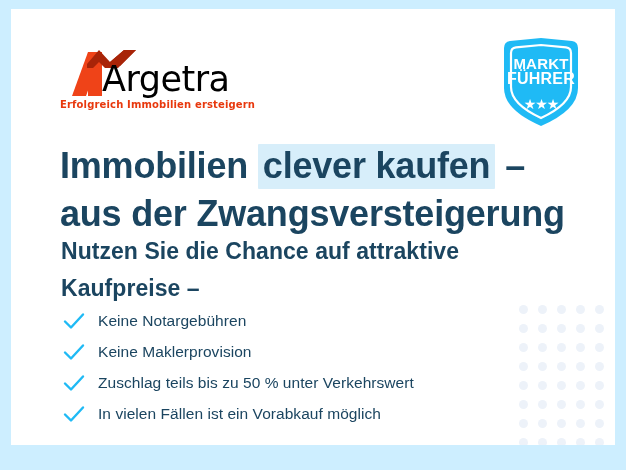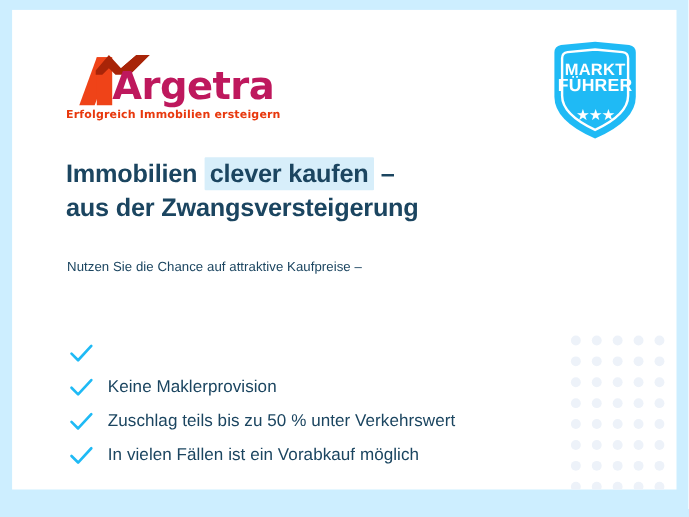--- a/index.html
+++ b/index.html
@@ -59,22 +59,22 @@
     left: 0px;
     top: 0px;
     width: 190px;
     height: 50px;
   }
   #logo-word {
     position: absolute;
     left: 44px;
     top: 16px;
     font-size: 35px;
-    font-weight: bold;
-    color: #be185d;
+    font-weight: normal;
+    color: #000000;
     letter-spacing: -0.5px;
     line-height: 1;
     font-family: "DejaVu Sans", sans-serif;
   }
   #logo-tagline {
     position: absolute;
     left: 2px;
     top: 53px;
     font-size: 10px;
     font-weight: bold;
@@ -126,40 +126,40 @@
     letter-spacing: -1px;
     pointer-events: none;
   }
 
   
   #headline {
     position: absolute;
     left: 49px;
     top: 133px;
     width: 520px;
-    font-size: 23px;
+    font-size: 36px;
     font-weight: bold;
     color: #1b4560;
     line-height: 1.33;
     letter-spacing: -0.2px;
   }
   #headline .hl {
     background: #d7eefa;
     padding: 1px 5px 3px 5px;
     border-radius: 1px;
   }
 
   
   #subheadline {
     position: absolute;
     left: 50px;
     top: 224px;
     width: 520px;
-    font-size: 12px;
-    font-weight: normal;
+    font-size: 23px;
+    font-weight: bold;
     color: #1b4560;
     line-height: 1.62;
     letter-spacing: 0.05px;
   }
 
   
   #benefits {
     position: absolute;
     left: 51px;
     top: 296px;
@@ -266,20 +266,21 @@
 
     <p id="subheadline">
       <span>Nutzen Sie die Chance auf attraktive Kaufpreise –</span><br>
     </p>
 
     <ul id="benefits">
       <li>
         <svg class="check" viewBox="0 0 22 20">
           <path d="M2 10.5 L8 16.5 L20 3.5" fill="none" stroke="#1fbaf5" stroke-width="2.4" stroke-linecap="round" stroke-linejoin="round"></path>
         </svg>
+        <span class="label">Keine Notargebühren</span>
       </li>
       <li>
         <svg class="check" viewBox="0 0 22 20">
           <path d="M2 10.5 L8 16.5 L20 3.5" fill="none" stroke="#1fbaf5" stroke-width="2.4" stroke-linecap="round" stroke-linejoin="round"></path>
         </svg>
         <span class="label">Keine Maklerprovision</span>
       </li>
       <li>
         <svg class="check" viewBox="0 0 22 20">
           <path d="M2 10.5 L8 16.5 L20 3.5" fill="none" stroke="#1fbaf5" stroke-width="2.4" stroke-linecap="round" stroke-linejoin="round"></path>

